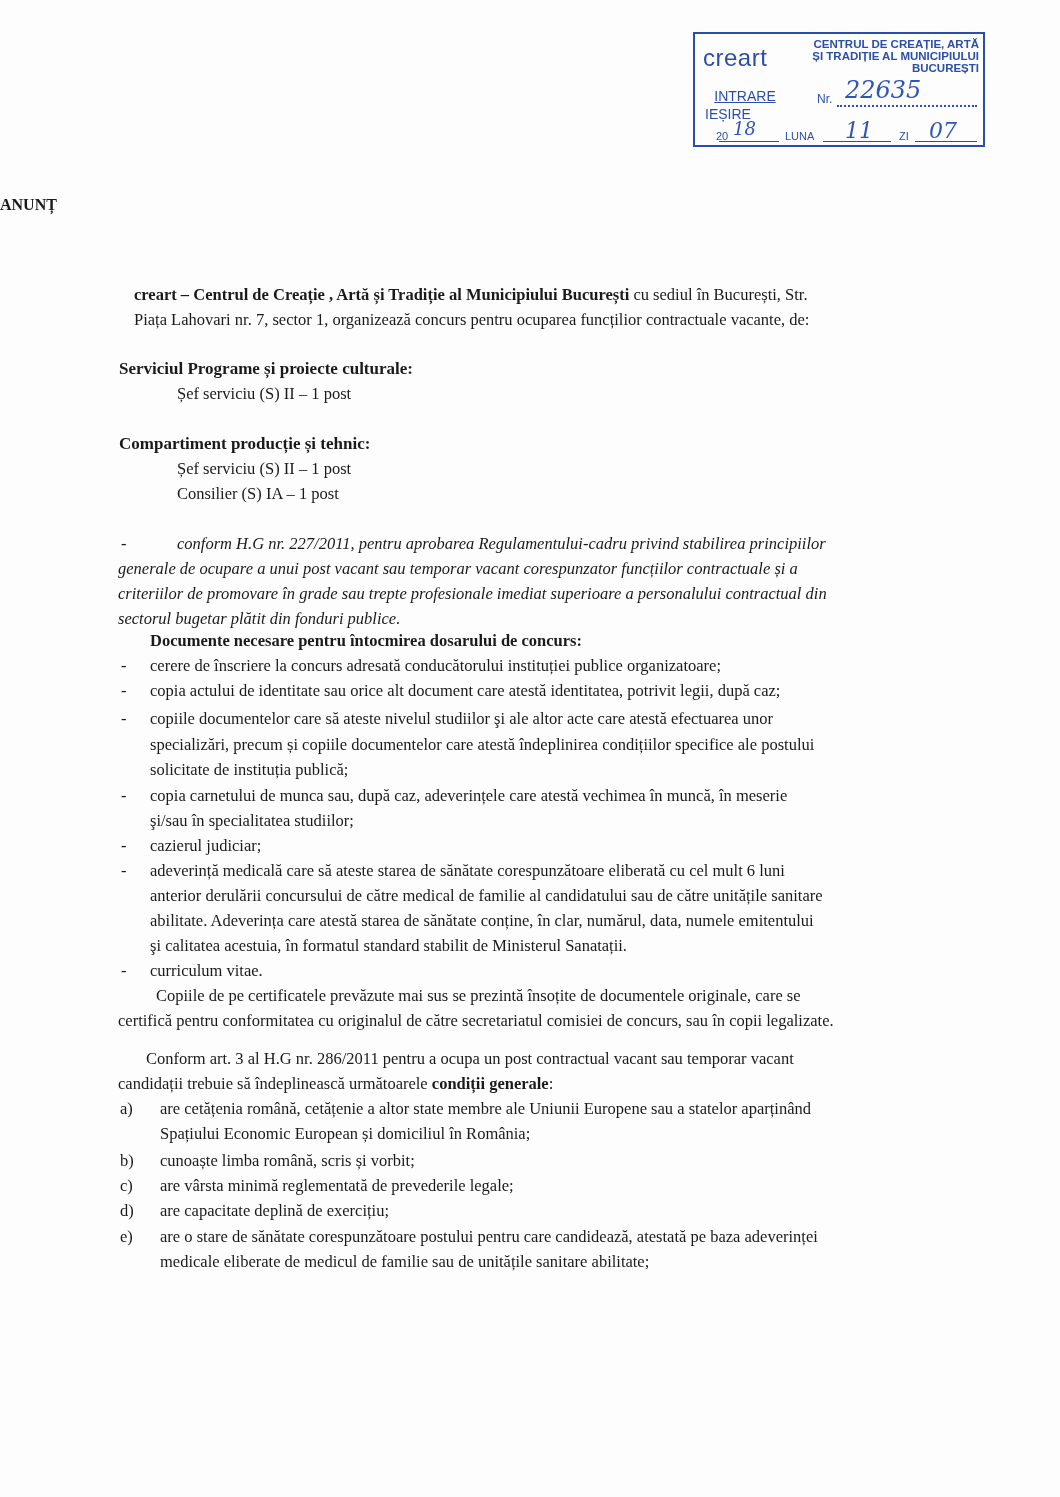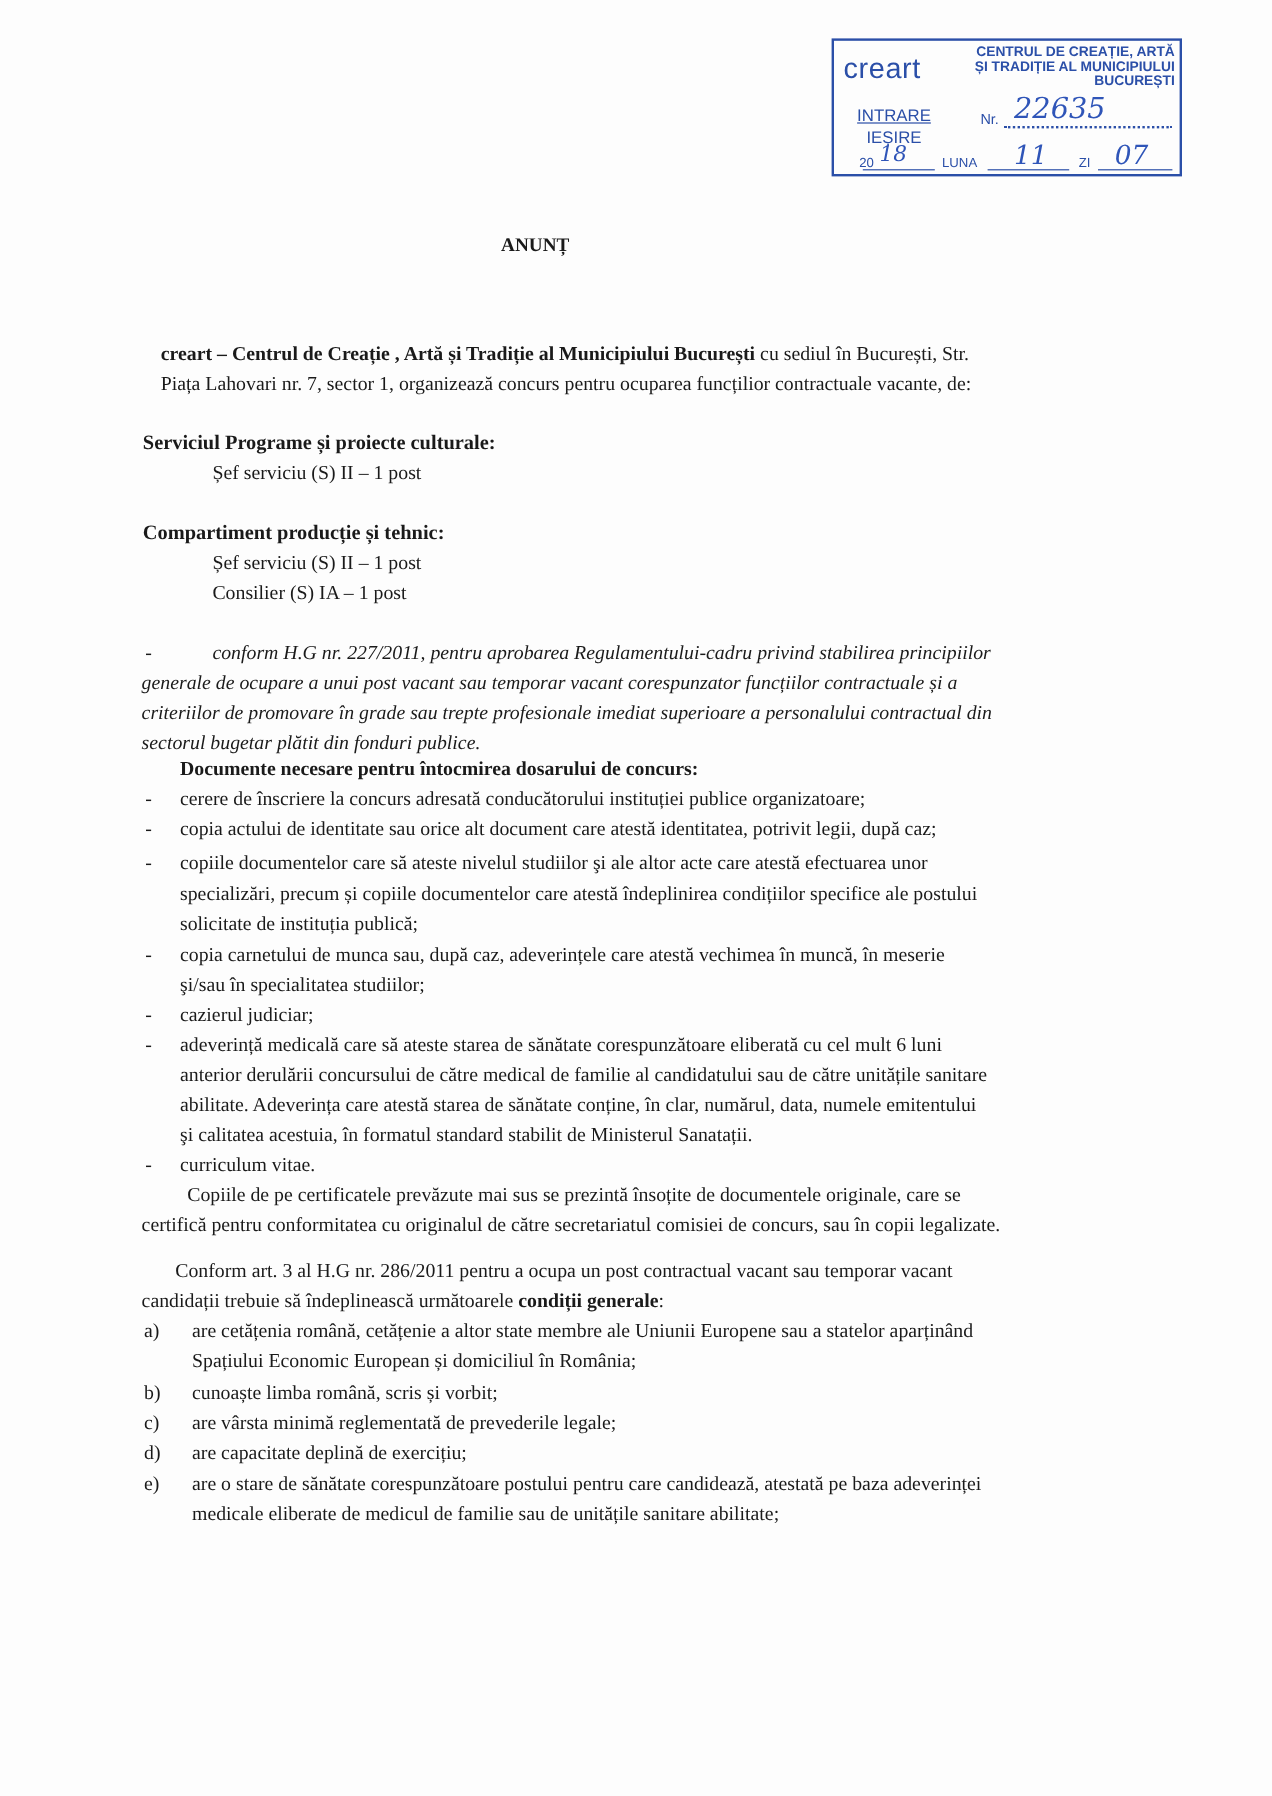--- a/index.html
+++ b/index.html
@@ -11,36 +11,36 @@
 
     
     .stamp {
       position: absolute; left: 693px; top: 32px; width: 292px; height: 115px;
       border: 2px solid #2b4fa8; color: #2b4fa8; font-family: "Liberation Sans", "DejaVu Sans", sans-serif;
       box-sizing: border-box;
     }
     .stamp .logo { position: absolute; left: 8px; top: 10px; font-size: 24px; letter-spacing: 0.5px; font-weight: normal; }
     .stamp .inst { position: absolute; left: 92px; top: 4px; width: 192px; text-align: right; font-size: 11.5px; font-weight: bold; line-height: 12px; }
     .stamp .intrare { position: absolute; left: 10px; top: 54px; font-size: 14px; text-decoration: underline; width: 80px; text-align: center; }
-    .stamp .iesire { position: absolute; left: 10px; top: 72px; font-size: 14px; width: 80px; text-align: center; }
+    .stamp .iesire { position: absolute; left: 10px; top: 72px; font-size: 14px; width: 80px; text-align: left; }
     .stamp .nr-label { position: absolute; left: 122px; top: 58px; font-size: 12px; }
     .stamp .nr-line { position: absolute; left: 142px; top: 71px; width: 140px; border-bottom: 2px dotted #2b4fa8; }
     .stamp .hand { font-family: "DejaVu Serif", serif; font-style: italic; color: #2f55b8; }
     .stamp .nr-val { position: absolute; left: 150px; top: 42px; font-size: 24px; }
     .stamp .year-prefix { position: absolute; left: 21px; top: 96px; font-size: 11px; }
     .stamp .year-line { position: absolute; left: 24px; top: 107px; width: 60px; border-bottom: 1px solid #2b4fa8; }
     .stamp .year-val { position: absolute; left: 38px; top: 84px; font-size: 18px; }
     .stamp .luna-label { position: absolute; left: 90px; top: 96px; font-size: 11px; }
     .stamp .luna-line { position: absolute; left: 128px; top: 107px; width: 68px; border-bottom: 1px solid #2b4fa8; }
     .stamp .luna-val { position: absolute; left: 150px; top: 84px; font-size: 22px; }
     .stamp .zi-label { position: absolute; left: 204px; top: 96px; font-size: 11px; }
     .stamp .zi-line { position: absolute; left: 220px; top: 107px; width: 62px; border-bottom: 1px solid #2b4fa8; }
     .stamp .zi-val { position: absolute; left: 234px; top: 84px; font-size: 22px; }
 
-    .title { position: absolute; left: 0; width: 892px; top: 196px; text-align: center; font-weight: bold; font-size: 16px; }
+    .title { position: absolute; left: 0; width: 892px; top: 196px; text-align: left; font-weight: bold; font-size: 16px; }
 
     .txt { position: absolute; font-size: 16.5px; line-height: 25px; white-space: nowrap; }
     .b { font-weight: bold; text-align: right; }
     .i { font-style: italic; }
 
     .dash { position: absolute; font-size: 16.5px; line-height: 25px; }
   </style>
 </head>
 <body>
 

